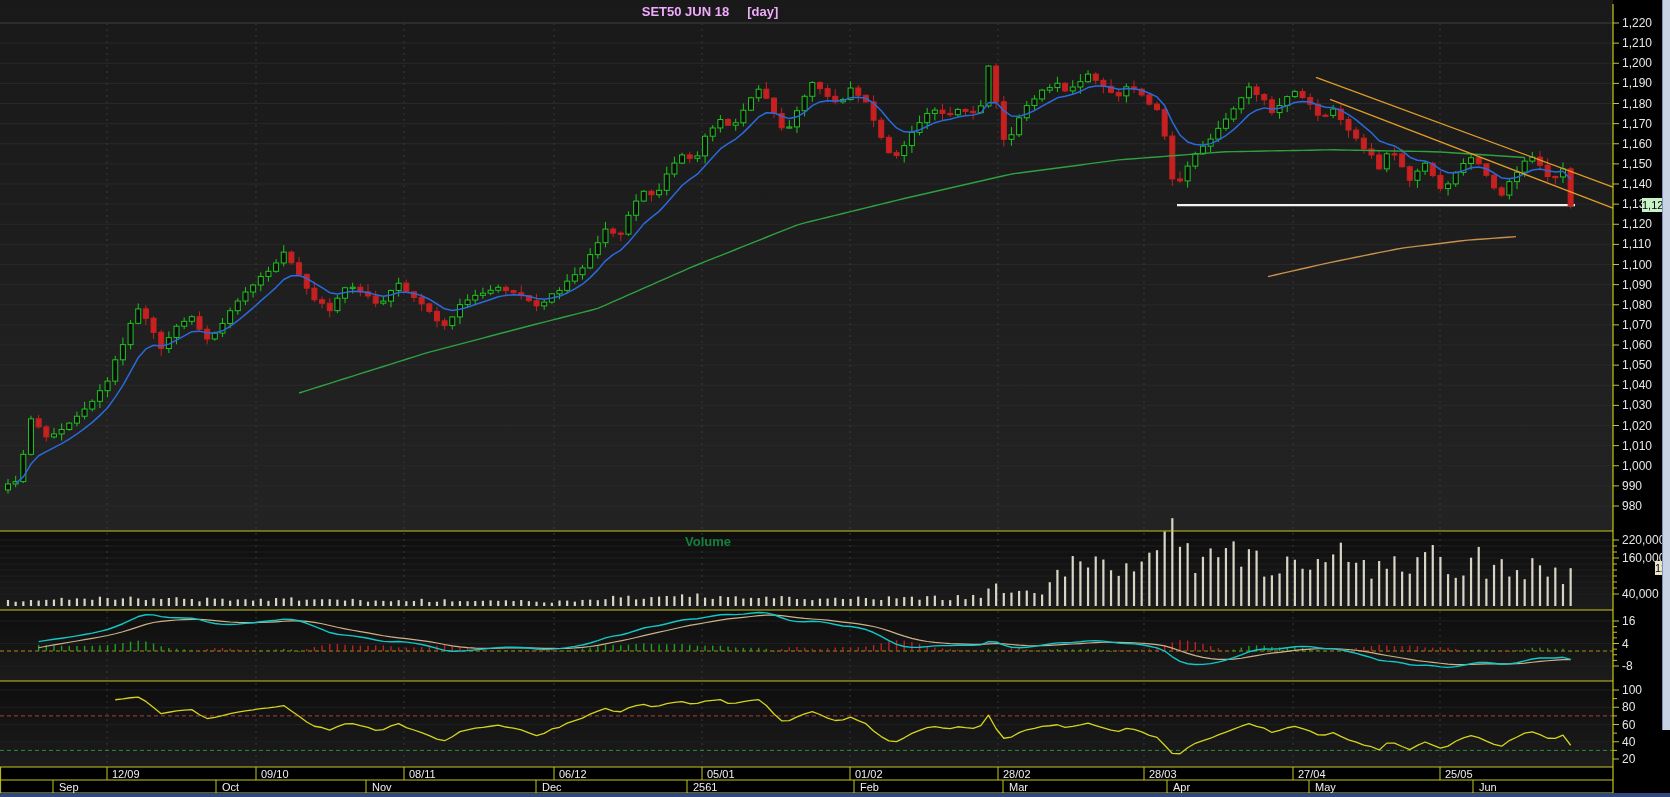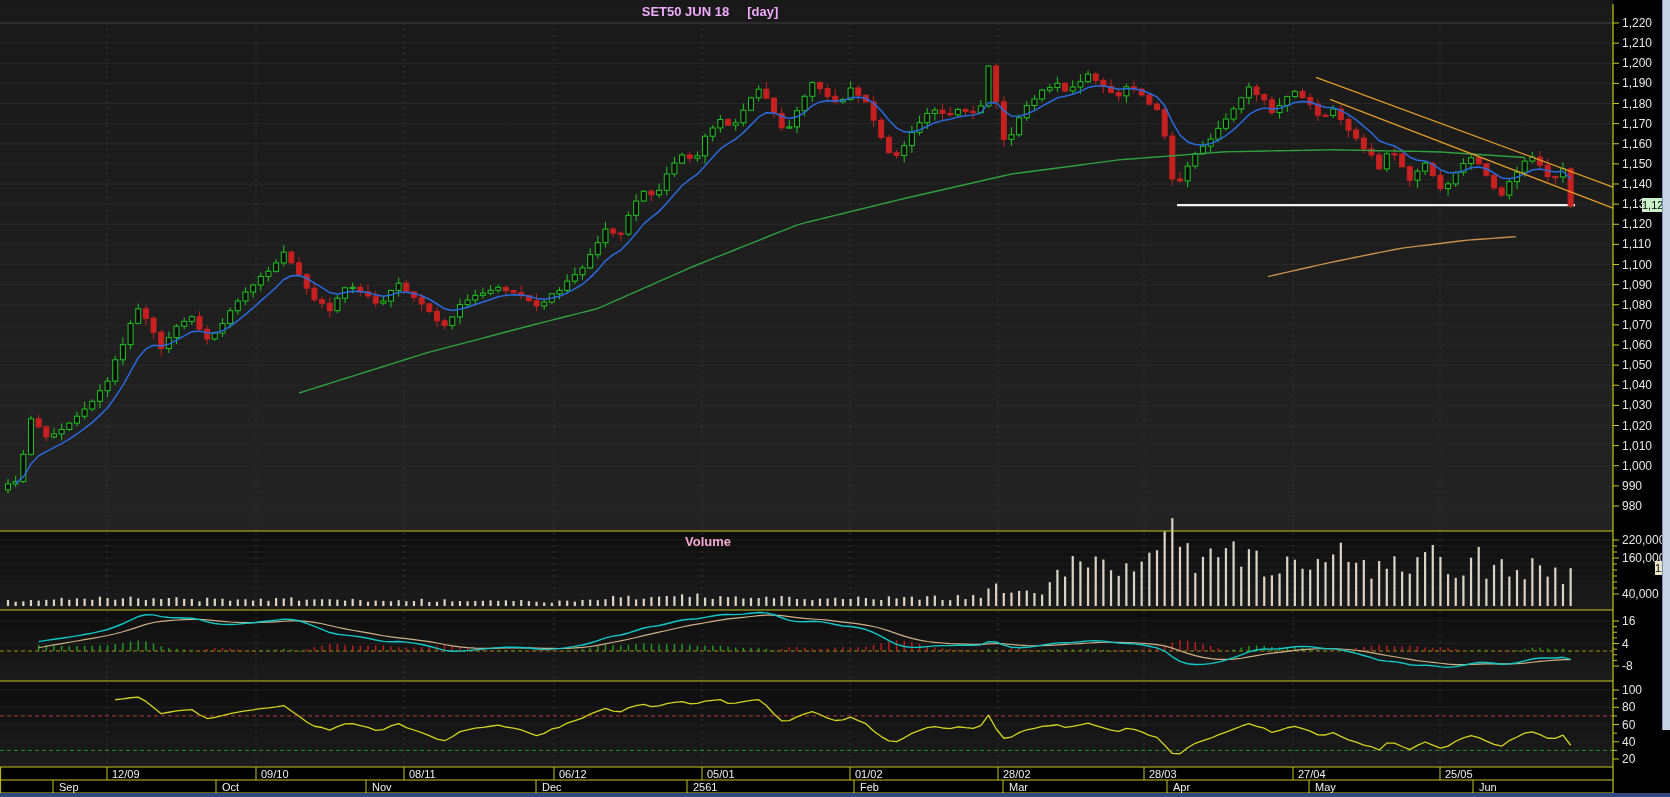--- a/index.html
+++ b/index.html
@@ -3,21 +3,21 @@
 <meta charset="utf-8">
 <style>
   html,body{margin:0;padding:0;background:#000;}
   #app{position:relative;width:1670px;height:797px;background:#000;overflow:hidden;
        font-family:"Liberation Sans",sans-serif;}
   #chart-svg{position:absolute;left:0;top:0;}
   .overlay{position:absolute;font-family:"Liberation Sans",sans-serif;}
   .title-row{top:4px;left:710px;transform:translateX(-50%);white-space:nowrap;
              font-size:13px;color:#f0abfc;font-weight:bold;}
   .title-row .tf{margin-left:18px;}
-  .panel-label{transform:translateX(-50%);left:708px;font-size:13px;color:#f9a8d4;
+  .panel-label{transform:translateX(-50%);left:708px;font-size:13px;color:#15803d;
                white-space:nowrap;font-weight:bold;}
   .val-box{width:32px;height:14px;left:1642px;font-size:11px;line-height:14px;
            color:#000;text-align:center;}
   .scrollbar{left:1662px;top:0;width:8px;height:730px;background:#c7d3e5;
              border-left:1px solid #8092b8;}
   .bottom-strip{left:0;top:793px;width:1670px;height:4px;background:#31497f;}
 </style>
 </head>
 <body>
 

